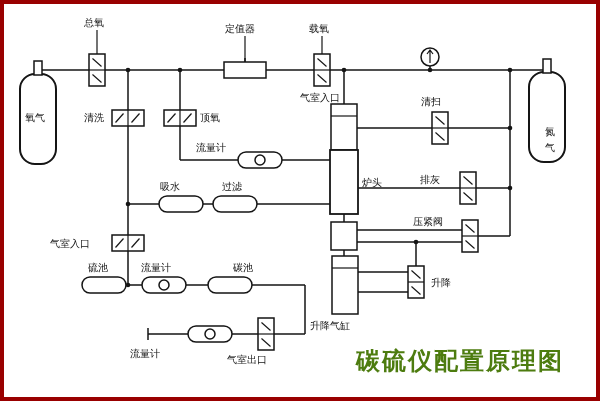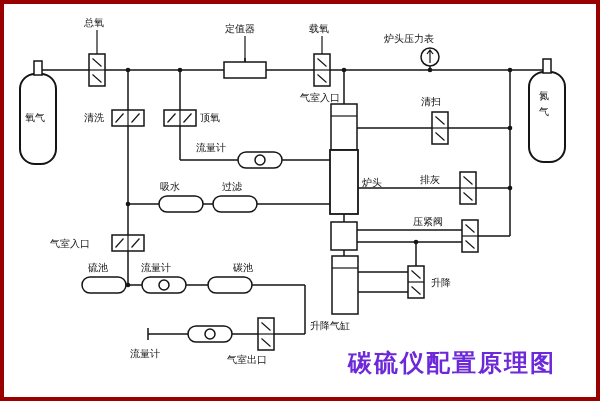--- a/index.html
+++ b/index.html
@@ -8,21 +8,21 @@
     font-family:"DejaVu Sans",sans-serif;
   }
   .frame-border{
     position:absolute;inset:0;border:4px solid #990000;pointer-events:none;z-index:20;
   }
   .schematic{position:absolute;left:0;top:0;z-index:1;color:#151515;}
   .lbl{
     position:absolute;z-index:5;font-size:10px;font-weight:normal;line-height:15px;
     color:#151515;white-space:nowrap;
   }
-  .lbl.vert{white-space:normal;word-break:break-all;width:16px;line-height:16px;text-align:left;}
+  .lbl.vert{white-space:normal;word-break:break-all;width:16px;line-height:16px;text-align:right;margin-top:36px;}
   .title{
     position:absolute;z-index:5;font-size:24px;font-weight:bold;line-height:28px;
     letter-spacing:2px;color:#c00000;white-space:nowrap;
   }
 </style>
 </head>
 <body>
 
 <div class="frame">
 
@@ -136,21 +136,20 @@
       <circle cx="510" cy="128" r="2.3"></circle>
       <circle cx="510" cy="188" r="2.3"></circle>
       <circle cx="416" cy="242" r="2.3"></circle>
       <circle cx="128" cy="285" r="2.3"></circle>
     </g>
   </svg>
 
   <div class="lbl" style="left:84px;top:15px">总氧</div>
   <div class="lbl" style="left:225px;top:21px">定值器</div>
   <div class="lbl" style="left:309px;top:21px">载氧</div>
-  <div class="lbl" style="left:384px;top:31px">炉头压力表</div>
   <div class="lbl" style="left:84px;top:110px">清洗</div>
   <div class="lbl" style="left:200px;top:110px">顶氧</div>
   <div class="lbl" style="left:196px;top:140px">流量计</div>
   <div class="lbl" style="left:300px;top:90px">气室入口</div>
   <div class="lbl" style="left:421px;top:94px">清扫</div>
   <div class="lbl" style="left:362px;top:175px">炉头</div>
   <div class="lbl" style="left:160px;top:179px">吸水</div>
   <div class="lbl" style="left:222px;top:179px">过滤</div>
   <div class="lbl" style="left:420px;top:172px">排灰</div>
   <div class="lbl" style="left:413px;top:214px">压紧阀</div>
@@ -159,16 +158,16 @@
   <div class="lbl" style="left:141px;top:260px">流量计</div>
   <div class="lbl" style="left:233px;top:260px">碳池</div>
   <div class="lbl" style="left:310px;top:318px">升降气缸</div>
   <div class="lbl" style="left:431px;top:275px">升降</div>
   <div class="lbl" style="left:130px;top:346px">流量计</div>
   <div class="lbl" style="left:227px;top:352px">气室出口</div>
 
   <div class="lbl" style="left:25px;top:110px">氧气</div>
   <div class="lbl vert" style="left:539px;top:88px">氮气</div>
 
-  <div class="title" style="left: 348px; top: 349px; color: #6d28d9;">碳硫仪配置原理图</div>
+  <div class="title" style="left: 356px; top: 349px; color: #4d7c0f; font-family: Liberation Mono, monospace;">碳硫仪配置原理图</div>
 
   <div class="frame-border" style="border-color: rgb(153, 0, 0);"></div>
 </div>
 
 </body></html>

